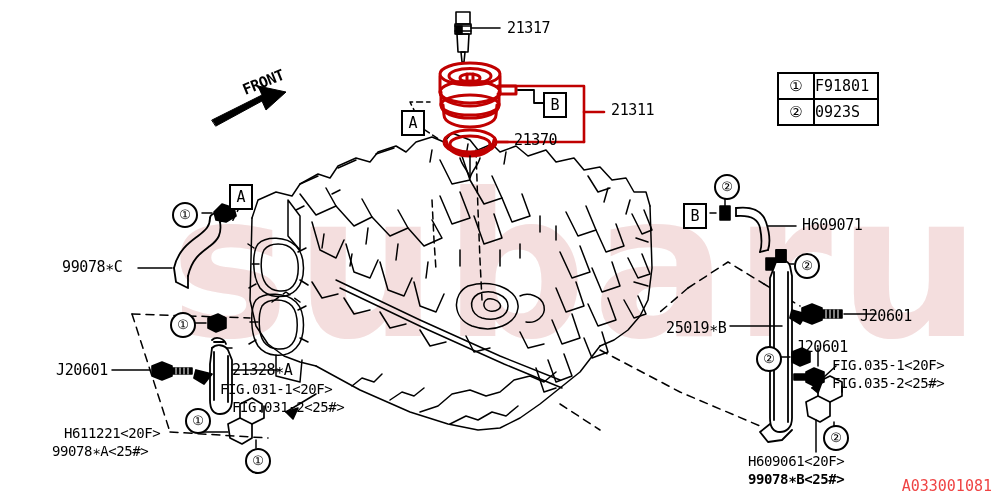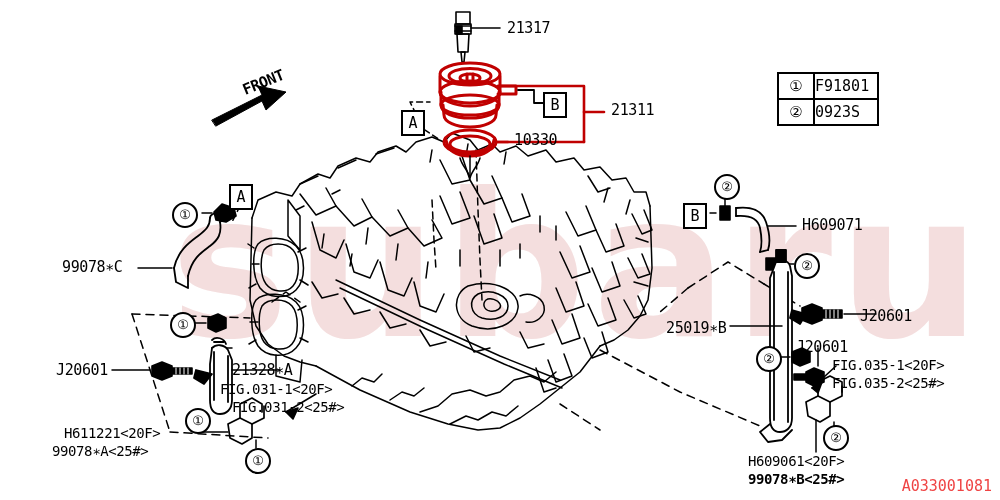--- a/index.html
+++ b/index.html
@@ -318,21 +318,21 @@
   <div class="cir" style="left:170px;top:312px;">①</div>
   <div class="cir" style="left:185px;top:408px;">①</div>
   <div class="cir" style="left:245px;top:448px;">①</div>
   <div class="cir" style="left:714px;top:174px;">②</div>
   <div class="cir" style="left:794px;top:253px;">②</div>
   <div class="cir" style="left:756px;top:346px;">②</div>
   <div class="cir" style="left:823px;top:425px;">②</div>
 
   <div class="lbl" style="left:507px;top:19px;">21317</div>
   <div class="lbl" style="left:611px;top:101px;">21311</div>
-  <div class="lbl" style="left:514px;top:131px;">10330</div>
+  <div class="lbl" style="left:514px;top:131px;">21370</div>
 
   <div class="lbl" style="left:62px;top:258px;">99078∗C</div>
   <div class="lbl" style="left:802px;top:216px;">H609071</div>
 
   <div class="lbl" style="left:56px;top:361px;">J20601</div>
   <div class="lbl" style="left:232px;top:361px;">21328∗A</div>
   <div class="lbl small" style="left:220px;top:380px;">FIG.031-1&lt;20F&gt;</div>
   <div class="lbl small" style="left:232px;top:398px;">FIG.031-2&lt;25#&gt;</div>
   <div class="lbl small" style="left:52px;top:424px;padding-left:12px;">H611221&lt;20F&gt;</div>
   <div class="lbl small" style="left:52px;top:442px;">99078∗A&lt;25#&gt;</div>

